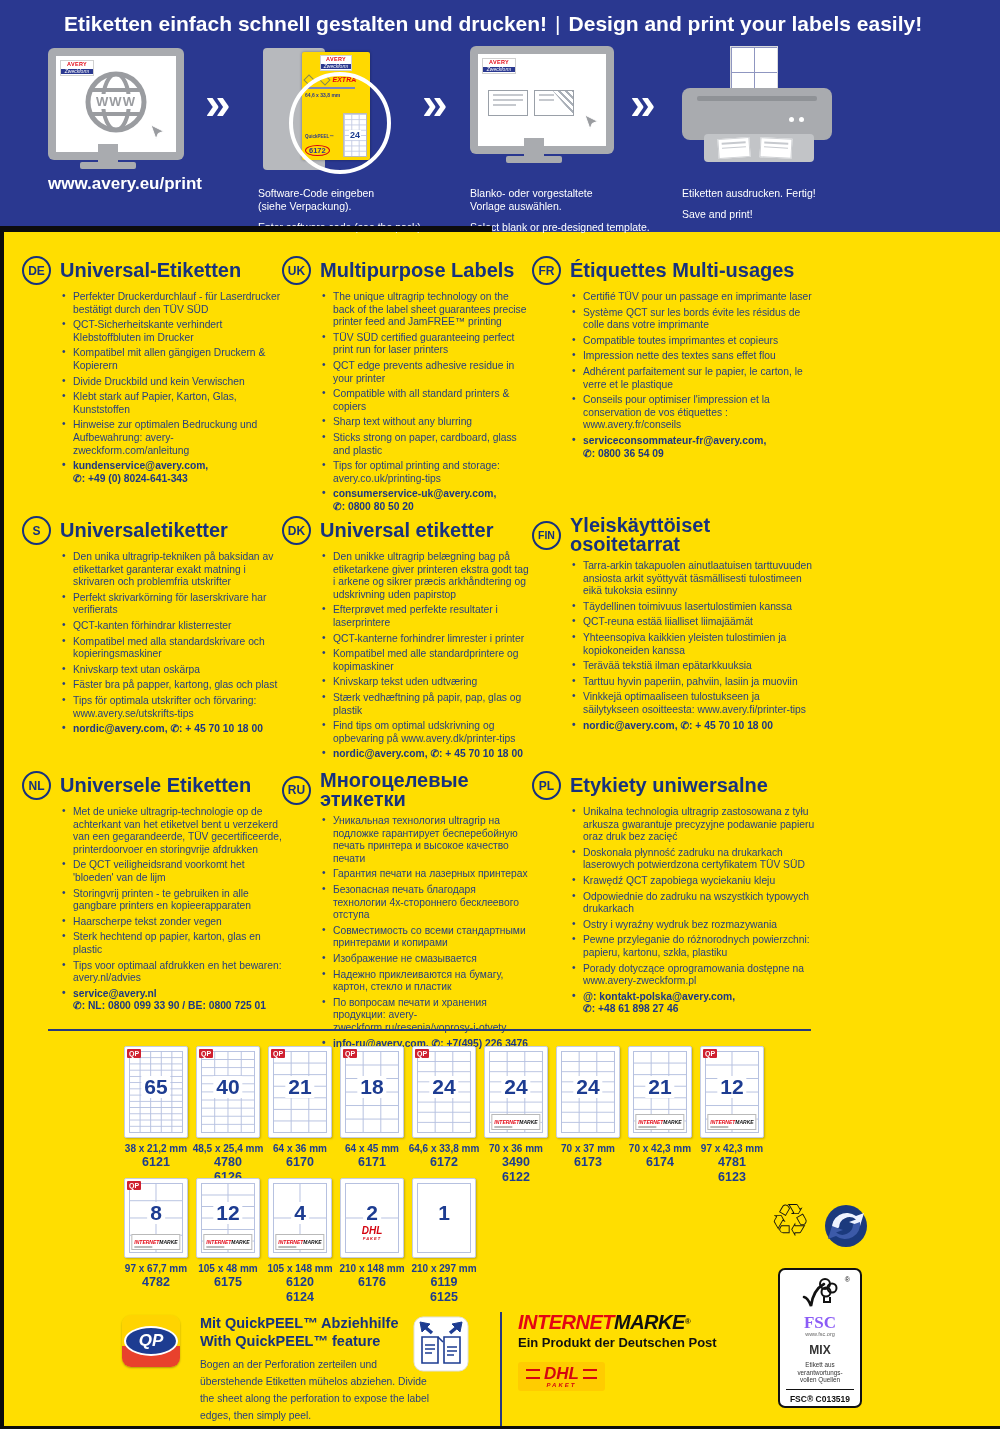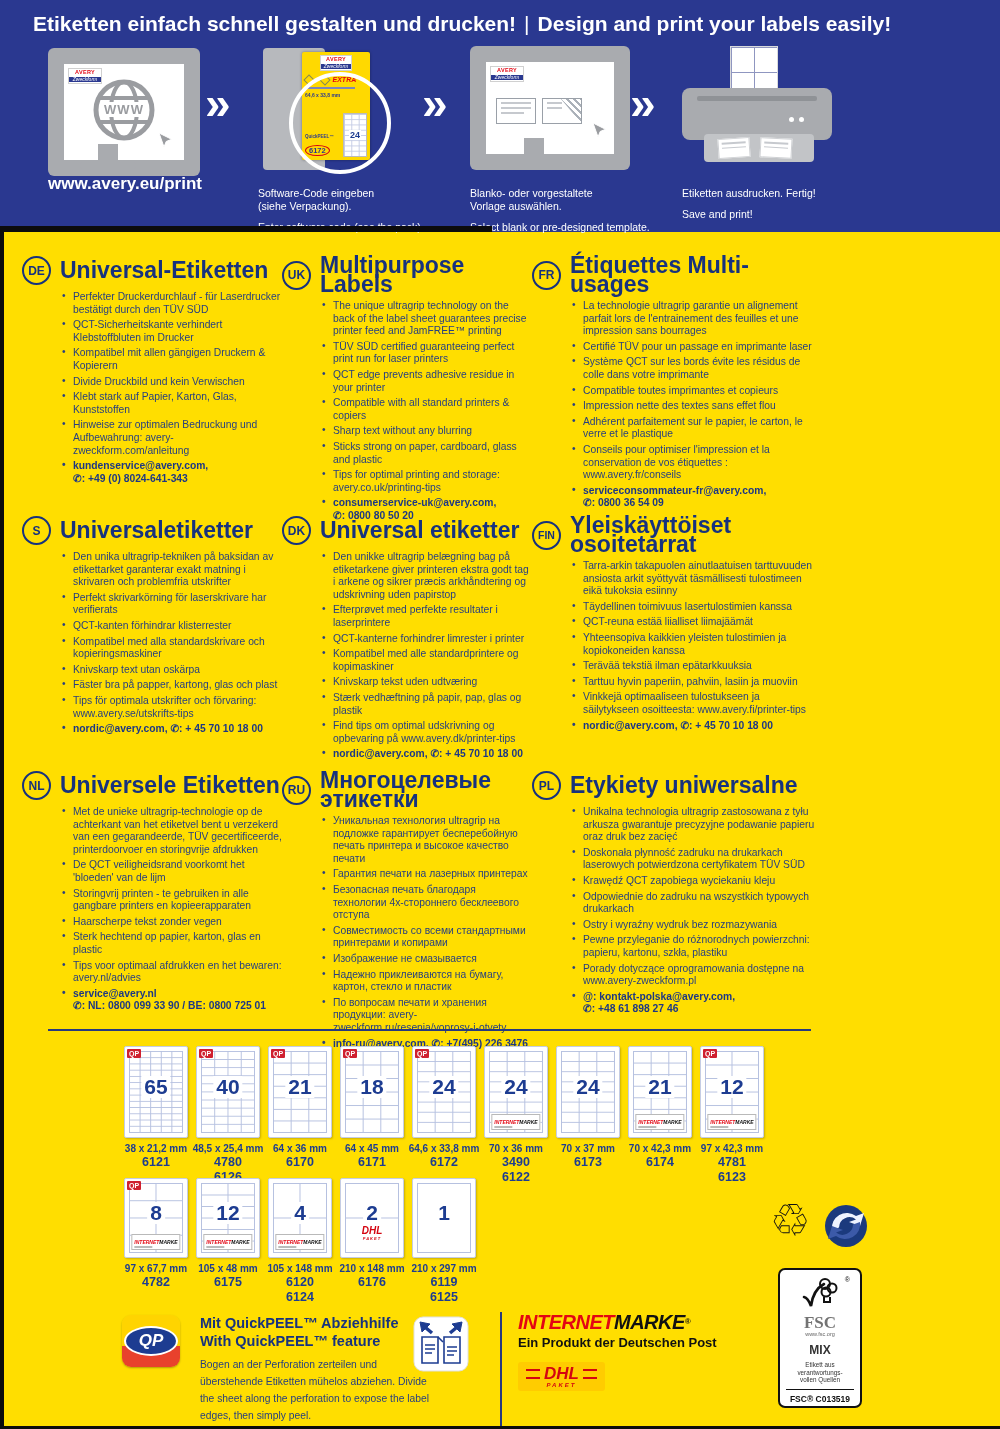--- a/index.html
+++ b/index.html
@@ -1,27 +1,27 @@
 <!DOCTYPE html>
 <html><head>
 <meta charset="utf-8">
 <style>
   html,body{margin:0;padding:0;background:#555;}
   .page{position:relative;width:1000px;height:1429px;background:#ffde00;overflow:hidden;
         font-family:"Liberation Sans",sans-serif;}
   
   .header{position:absolute;left:0;top:0;width:1000px;height:232px;background:#2a3890;}
-  .h-title{position:absolute;left:33px;top:12px;font-size:21px;font-weight:bold;color:#fff;white-space:nowrap;}
+  .h-title{position:absolute;left:64px;top:12px;font-size:21px;font-weight:bold;color:#fff;white-space:nowrap;}
   .h-title .sep{margin:0 8px;font-weight:normal;}
   .step-caption{position:absolute;color:#fff;font-size:10.5px;line-height:13px;white-space:pre-line;}
   .step-caption .en{display:block;margin-top:8px;}
   .url-caption{position:absolute;left:48px;top:174px;color:#fff;font-size:17px;font-weight:bold;}
   .chev{position:absolute;color:#fff;font-size:46px;font-weight:bold;line-height:46px;}
   
-  .monitor{position:absolute;background:#a9abaf;border-radius:6px;padding:16px;}
+  .monitor{position:absolute;background:#a9abaf;border-radius:6px;padding:8px;}
   .screen{position:relative;background:#fff;width:100%;height:100%;overflow:hidden;}
   .stand{position:absolute;background:#a9abaf;}
   .mini-avery{position:absolute;left:4px;top:4px;width:32px;background:#fff;border:1px solid #d0d0d0;
               text-align:center;line-height:1;padding:1px 0;}
   .mini-avery .a1{display:block;color:#e30613;font-size:5.5px;font-weight:bold;letter-spacing:.3px;}
   .mini-avery .a2{display:block;color:#fff;background:#2a3890;font-style:italic;font-size:5px;margin-top:1px;}
   .globe-wrap{position:absolute;left:50%;top:50%;transform:translate(-50%,-50%);}
   .www-band{position:absolute;left:50%;top:38px;transform:translateX(-50%);background:#fff;
             color:#9a9ca0;font-weight:bold;font-size:13px;letter-spacing:1px;padding:0 3px;}
   .cursor1{position:absolute;right:12px;bottom:6px;}
@@ -64,21 +64,21 @@
   .prn-out{position:absolute;left:22px;top:88px;width:110px;height:28px;background:#c2c4c7;border-radius:4px;}
   .out-lab{position:absolute;width:30px;height:18px;background:#fff;border:1px solid #cfd1d4;top:4px;}
   .out-lab .l{height:1.5px;background:#c6c9ce;margin:3px 3px 0 3px;}
   
   .langs{position:absolute;left:22px;top:256px;display:grid;
          grid-template-columns:260px 250px 286px;grid-template-rows:260px 255px 262px;}
   .lang-head{display:flex;align-items:center;gap:9px;margin-bottom:6px;}
   .lang-badge{flex:0 0 auto;width:29px;height:29px;border:2.5px solid #17327e;border-radius:50%;
               display:flex;align-items:center;justify-content:center;
               font-size:12px;font-weight:bold;color:#17327e;box-sizing:border-box;}
-  .lang-title{font-size:23px;font-weight:bold;color:#17327e;line-height:19px;}
+  .lang-title{font-size:20px;font-weight:bold;color:#17327e;line-height:19px;}
   .lang ul{margin:0 0 0 39px;padding:0;list-style:none;}
   .lang li{position:relative;padding-left:12px;margin-bottom:3px;font-size:10.3px;line-height:12.6px;color:#28407f;}
   .lang li::before{content:"•";position:absolute;left:1px;top:-1px;color:#28407f;}
   .lang li.contact{font-weight:bold;white-space:pre-line;color:#1d3784;}
   
   .rule{position:absolute;left:48px;top:1029px;width:763px;height:2px;background:#27397f;}
   .prod-row{position:absolute;display:flex;gap:8px;}
   .row1{left:124px;top:1046px;}
   .row2{left:124px;top:1178px;}
   .prod{width:64px;display:flex;flex-direction:column;align-items:center;}
@@ -126,21 +126,21 @@
   .dhl-big{margin-top:12px;display:inline-block;background:#ffcc00;border-radius:3px;padding:3px 8px;text-align:center;}
   .dhl-big .row{display:flex;align-items:center;}
   .dhl-big .bar{width:14px;height:6px;border-top:2px solid #d40511;border-bottom:2px solid #d40511;}
   .dhl-big .d{color:#d40511;font-weight:bold;font-style:italic;font-size:17px;margin:0 4px;line-height:17px;}
   .dhl-big .p{display:block;color:#d40511;font-weight:bold;font-style:italic;font-size:6px;letter-spacing:2px;}
   .recycle{position:absolute;left:770px;top:1198px;font-size:45px;line-height:45px;color:#111;}
   .greendot{position:absolute;left:824px;top:1204px;}
   .fsc{position:absolute;left:778px;top:1268px;width:84px;height:140px;background:#fff;border:2px solid #111;
        border-radius:7px;box-sizing:border-box;text-align:center;padding-top:6px;}
   .fsc .reg{position:absolute;right:10px;top:6px;font-size:7px;color:#111;}
-  .fsc-name{font-family:"Liberation Serif",serif;font-weight:bold;font-size:17px;color:#737373;line-height:16px;margin-top:1px;}
+  .fsc-name{font-family:"Liberation Serif",serif;font-weight:bold;font-size:17px;color:#8b5cf6;line-height:16px;margin-top:1px;}
   .fsc-url{font-size:5.5px;color:#666;line-height:7px;}
   .fsc-grade{font-size:12px;color:#333;margin-top:5px;font-weight:bold;}
   .fsc-desc{font-size:6.3px;color:#333;line-height:7.5px;margin-top:4px;white-space:pre-line;}
   .fsc-hr{height:1px;background:#111;margin:5px 6px 0 6px;}
   .fsc-code{font-size:8.5px;font-weight:bold;color:#111;margin-top:4px;}
   
   .edge-left{position:absolute;left:0;top:226px;width:4px;height:1203px;background:#0c0c0c;}
   .edge-joint{position:absolute;left:0;top:226px;width:492px;height:6px;background:#0c0c0c;}
   .edge-bottom{position:absolute;left:0;top:1426px;width:1000px;height:3px;background:#0c0c0c;}
 </style>
@@ -308,21 +308,20 @@
 ✆: 0800 80 50 20</li>
       </ul>
     </div>
 
     <div class="lang">
       <div class="lang-head">
         <span class="lang-badge">FR</span>
         <span class="lang-title">Étiquettes Multi-usages</span>
       </div>
       <ul>
-        <li>La technologie ultragrip garantie un alignement parfait lors de l'entrainement des feuilles et une impression sans bourrages</li>
         <li>Certifié TÜV pour un passage en imprimante laser</li>
         <li>Système QCT sur les bords évite les résidus de colle dans votre imprimante</li>
         <li>Compatible toutes imprimantes et copieurs</li>
         <li>Impression nette des textes sans effet flou</li>
         <li>Adhérent parfaitement sur le papier, le carton, le verre et le plastique</li>
         <li>Conseils pour optimiser l'impression et la conservation de vos étiquettes : www.avery.fr/conseils</li>
         <li class="contact">serviceconsommateur-fr@avery.com,
 ✆: 0800 36 54 09</li>
       </ul>
     </div>

